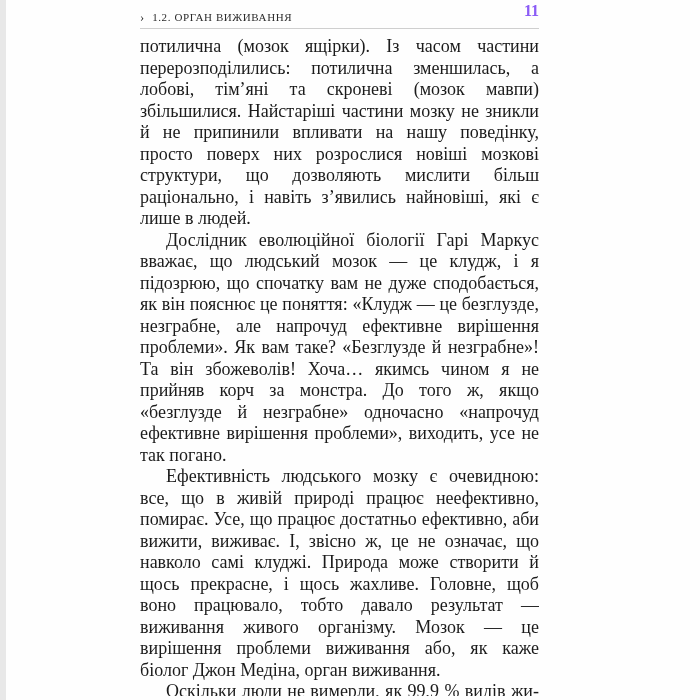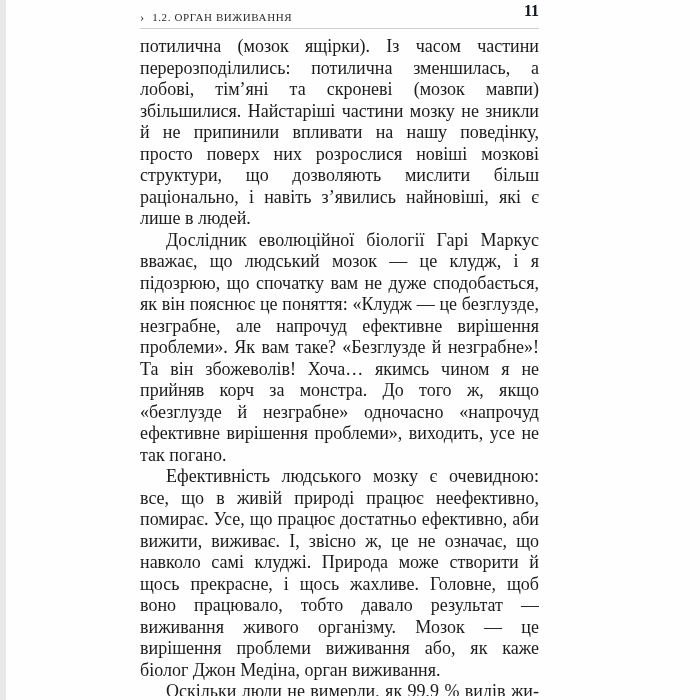--- a/index.html
+++ b/index.html
@@ -51,21 +51,21 @@
     font-family: "Liberation Serif", serif;
     text-transform: uppercase;
     white-space: nowrap;
   }
   .page-number {
     position: absolute;
     right: 161px;
     top: 2px;
     font-size: 16px;
     font-weight: bold;
-    color: #0f172a;
+    color: #8b5cf6;
     font-family: "Liberation Serif", serif;
   }
   .header-rule {
     position: absolute;
     left: 140px;
     right: 161px;
     top: 28px;
     height: 1px;
     background: #cfcfcf;
   }

